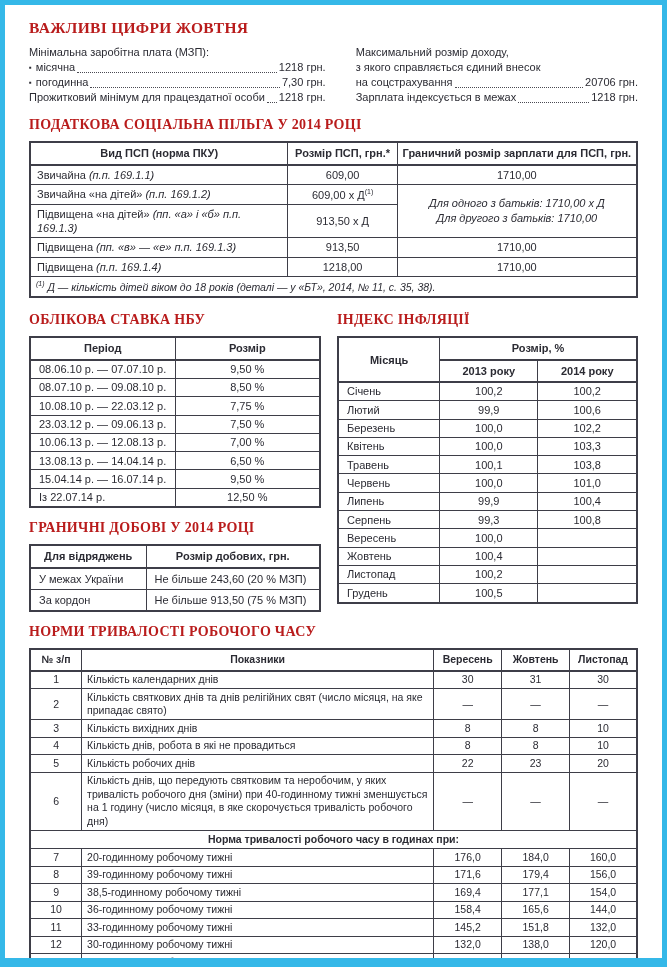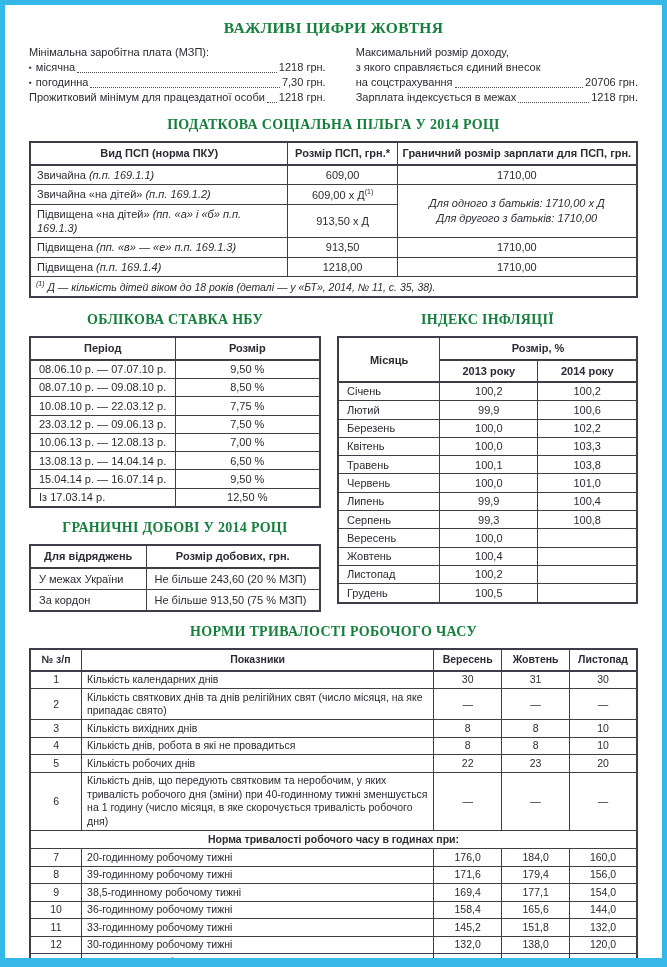--- a/index.html
+++ b/index.html
@@ -6,21 +6,21 @@
   html,body { margin:0; padding:0; background:#e8e8e8; }
   .page {
     width:667px; height:967px; margin:0 auto; background:#fff;
     border:5px solid #35b8e8; border-bottom-width:9px;
     padding:4px 24px 0 24px; overflow:hidden;
     font-family:"Liberation Sans","DejaVu Sans",sans-serif;
     font-size:11px; color:#2b2b33; line-height:1.3;
   }
   h1,h2 {
     font-family:"Liberation Serif","DejaVu Serif",serif;
-    color:#15803d; text-align:center; font-weight:bold; letter-spacing:.3px;
+    color:#b91c1c; text-align:left; font-weight:bold; letter-spacing:.3px;
   }
   h1 { font-size:15.5px; margin:9px 0 7px; }
   h2 { font-size:14px; margin:11px 0 7px; }
   
   .header-cols { display:flex; gap:30px; margin-top:2px; }
   .hcol { flex:1; }
   .hline { display:flex; align-items:flex-end; line-height:15px; }
   .hline .lbl { white-space:nowrap; }
   .hline .val { white-space:nowrap; }
   .dots { flex:1; border-bottom:1.5px dotted #4a4a52; margin:0 2px 2px 2px; min-width:10px; }
@@ -177,21 +177,21 @@
               <td>13.08.13 р. — 14.04.14 р.</td>
               <td class="c">6,50 %</td>
             </tr>
 
             <tr>
               <td>15.04.14 р. — 16.07.14 р.</td>
               <td class="c">9,50 %</td>
             </tr>
 
             <tr>
-              <td>Із 17.03.14 р.</td>
+              <td>Із 22.07.14 р.</td>
               <td class="c">12,50 %</td>
             </tr>
           </tbody>
       </table>
 
       <h2>ГРАНИЧНІ ДОБОВІ У 2014 РОЦІ</h2>
       <table class="tbl dob">
         <thead>
           <tr>
             <th style="width:40%">Для відряджень</th>

